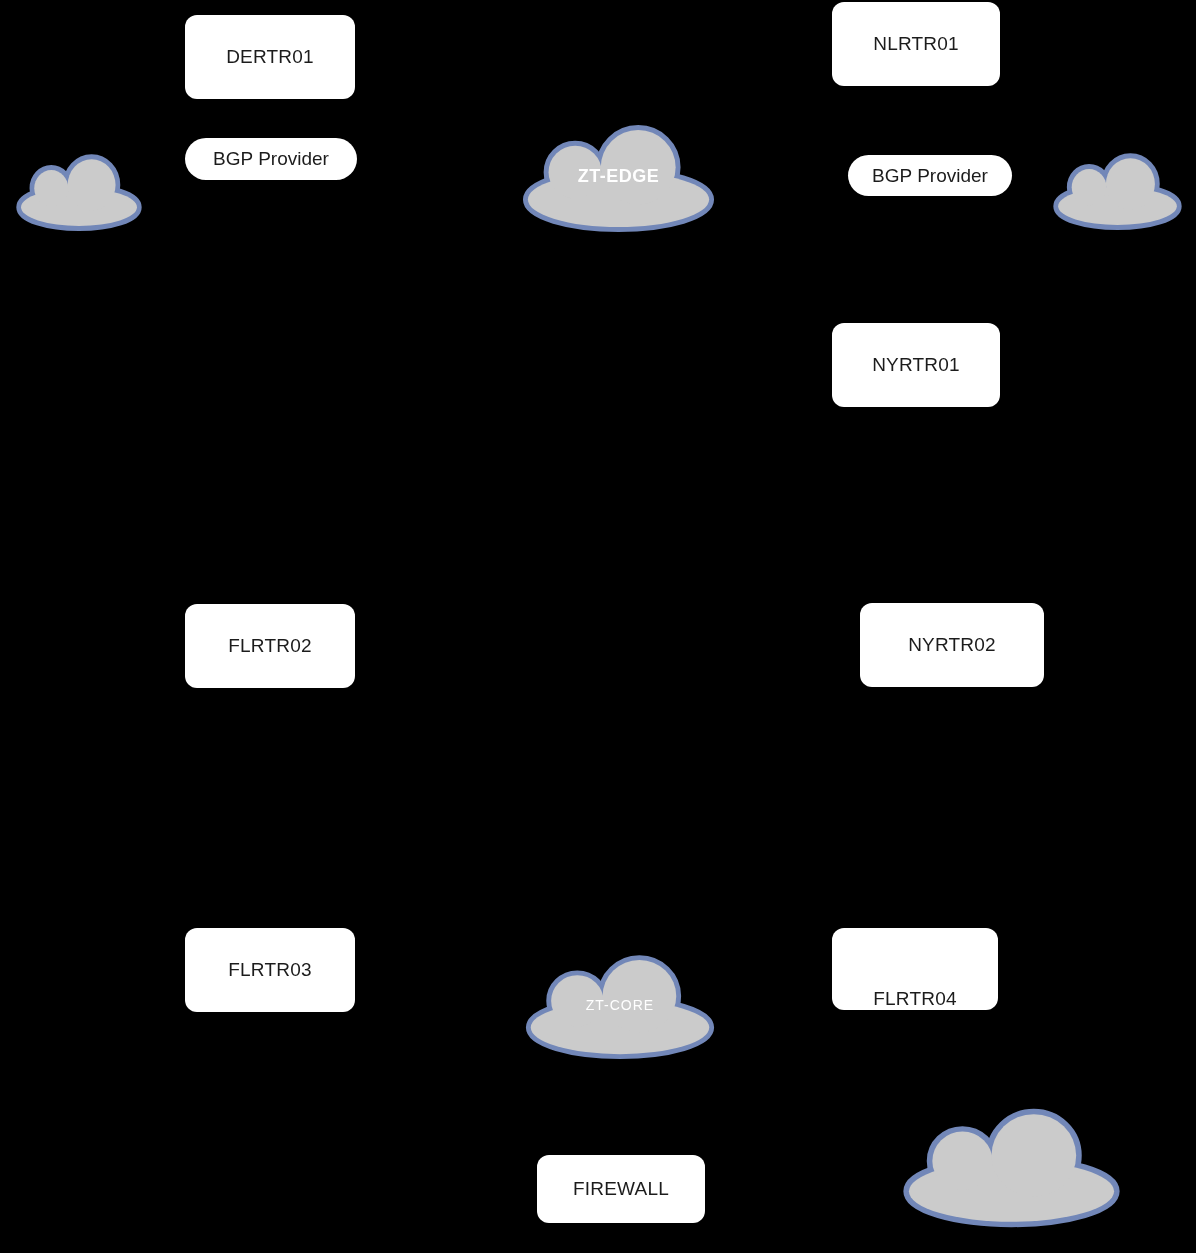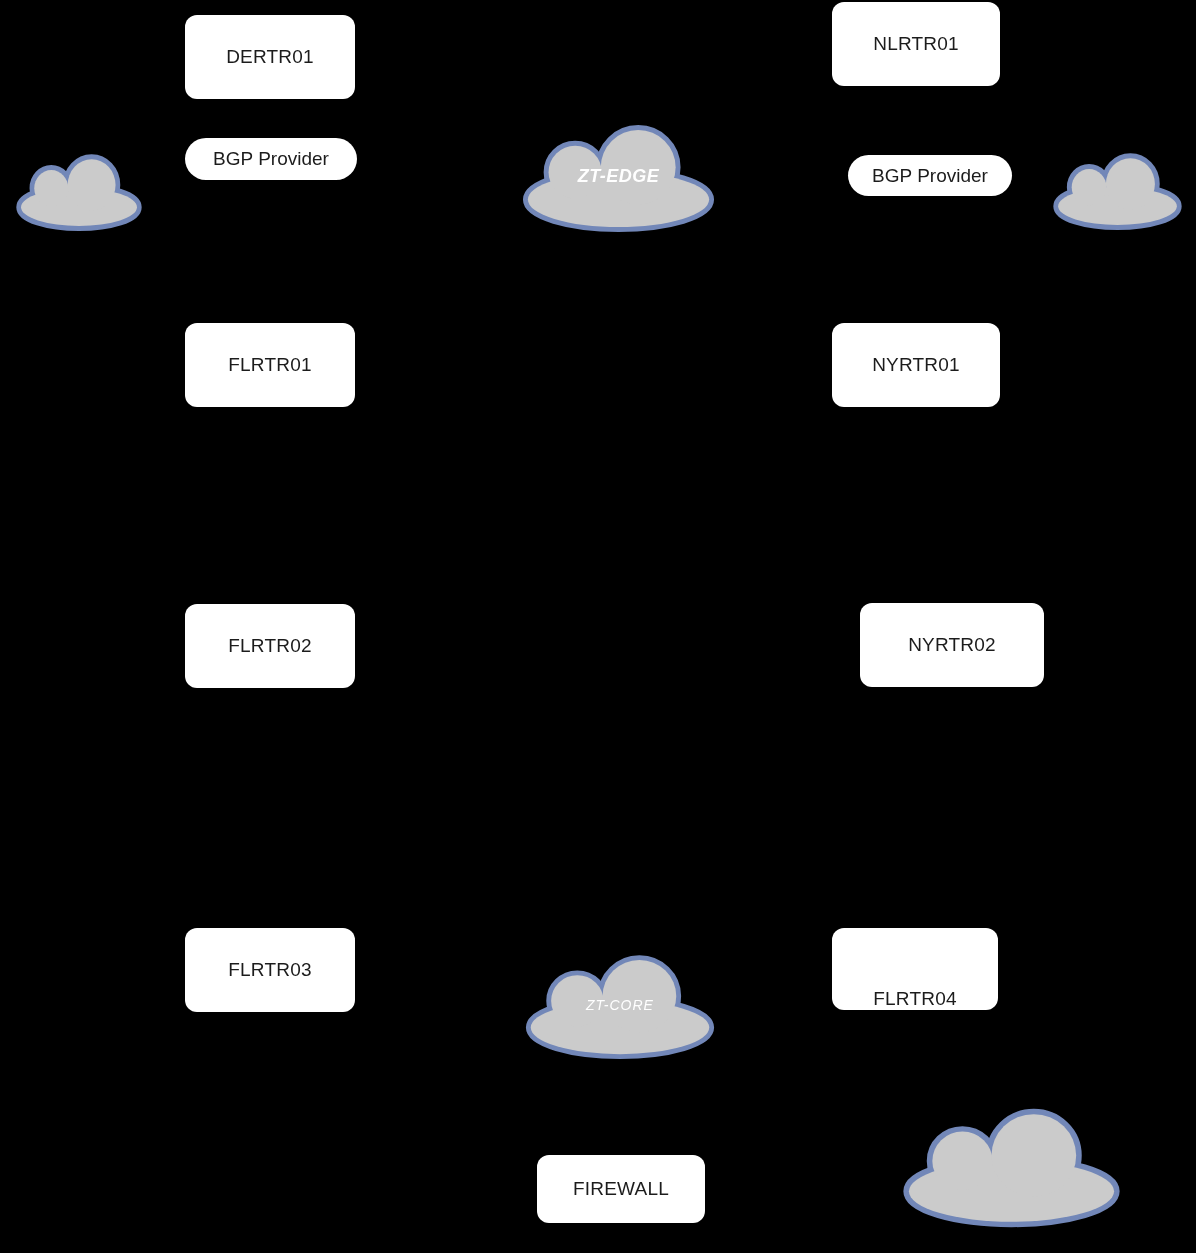--- a/index.html
+++ b/index.html
@@ -47,21 +47,20 @@
     stroke-width: 15;
   }
   .cloud-fill ellipse, .cloud-fill circle { fill: #cbcbcb; }
   .cloud-label {
     position: absolute;
     left: 0; right: 0;
     top: 47%;
     transform: translateY(-50%);
     text-align: center;
     color: #ffffff;
-    font-style: italic;
   }
   .zt-edge-label { font-weight: bold; font-size: 18px; letter-spacing: 0.5px; }
   .zt-core-label { font-size: 14px; letter-spacing: 1px; }
   .local-network-label { font-size: 28px; }
 
   
   .pos-dertr01        { left: 185px;  top: 15px;   width: 170px; height: 84px; }
   .pos-nlrtr01        { left: 832px;  top: 2px;   width: 168px; height: 84px; }
   .pos-bgp-left       { left: 185px;  top: 138px;  width: 172px; height: 42px; }
   .pos-bgp-right      { left: 848px;  top: 155px;  width: 164px; height: 41px; }
@@ -136,23 +135,20 @@
           <circle cx="120" cy="40" r="38"></circle>
       </g>
       <g class="cloud-fill">
         <ellipse cx="100" cy="73" rx="92" ry="28"></ellipse>
           <circle cx="56" cy="45" r="27"></circle>
           <circle cx="120" cy="40" r="38"></circle>
       </g>
     </svg>
   </div>
 
-  <div class="shape router pos-flrtr01">
-    <span>FLRTR01</span>
-  </div>
   <div class="shape router pos-nyrtr01">
     <span>NYRTR01</span>
   </div>
 
   <div class="shape router pos-flrtr02">
     <span>FLRTR02</span>
   </div>
   <div class="shape router pos-nyrtr02">
     <span>NYRTR02</span>
   </div>

